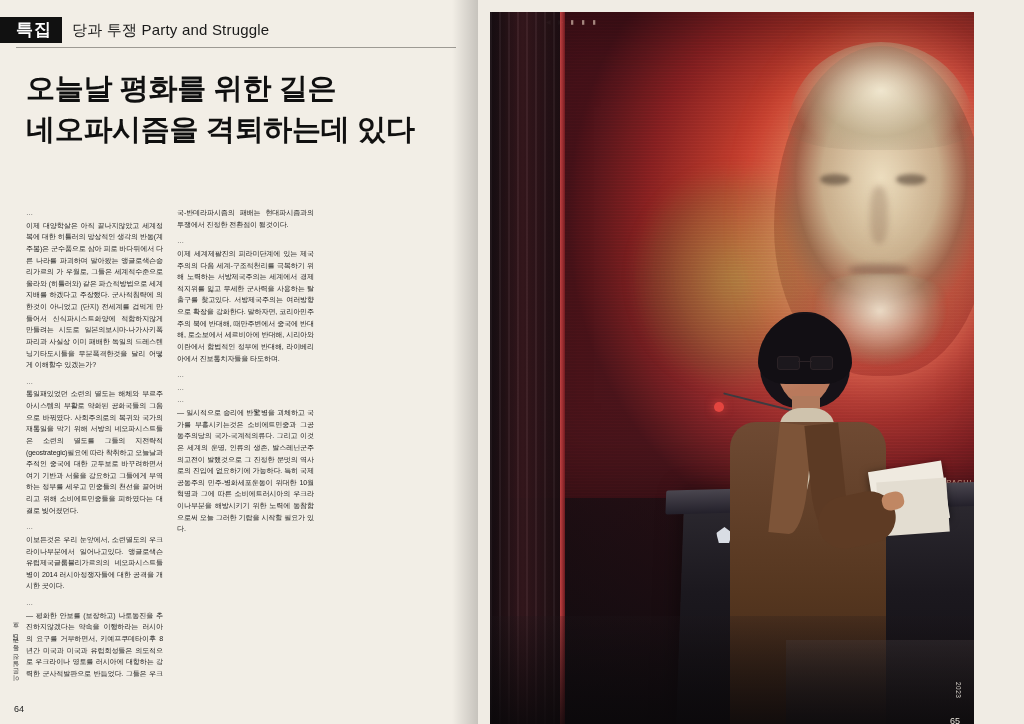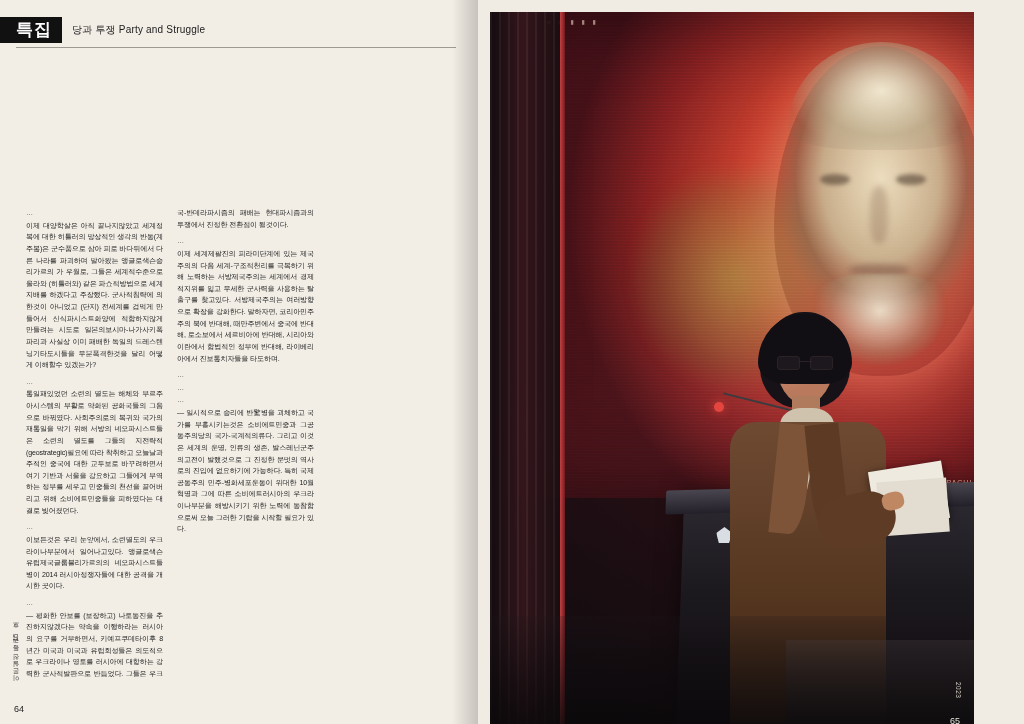--- a/index.html
+++ b/index.html
@@ -46,21 +46,21 @@
     background: #111;
     color: #fff;
     font-weight: bold;
     font-size: 17px;
     letter-spacing: 1px;
     padding: 4px 10px 5px 16px;
     line-height: 1;
   }
   .kicker-text {
     color: #1a1a1a;
-    font-size: 10px;
+    font-size: 15px;
     margin-left: 10px;
     letter-spacing: 0.2px;
   }
   .kicker-rule {
     position: absolute;
     left: 16px; top: 47px;
     width: 440px;
     height: 1px;
     background: #9d9a93;
   }
@@ -503,20 +503,24 @@
 <div class="page">
 
   <div class="left-page">
 
     <div class="kicker">
       <span class="kicker-tag">특집</span>
       <span class="kicker-text">당과 투쟁 Party and Struggle</span>
     </div>
     <div class="kicker-rule"></div>
 
+    <div class="headline">
+      <div>오늘날 평화를 위한 길은</div>
+      <div>네오파시즘을 격퇴하는데 있다</div>
+    </div>
 
 
     <div class="body-cols">
       <div class="col">
           <p class="sep">…</p>
           <p>이제 대양학살은 아직 끝나지않았고 세계정복에 대한 히틀러의 망상적인 생각의 반동(계주봉)은 군수품으로 삼아 피로 바다뒤에서 다른 나라를 파괴하며 말아왔는 앵글로색슨승리가르의 가 우월로, 그들은 세계적수준으로 올라와 (히틀러와) 같은 파쇼적방법으로 세계지배를 하겠다고 주장했다. 군사적침략에 의한것이 아니었고 (단지) 전세계를 겁먹게 만들어서 신식파시스트화양에 적합하지않게 만들려는 시도로 일본의보시마-나가사키폭파리과 사실상 이미 패배한 독일의 드레스텐닝기타도시들을 무분폭격한것을 달리 어떻게 이해할수 있겠는가?</p>
           <p class="sep">…</p>
           <p>통일패있었던 소련의 멸도는 해체와 부르주아시스템의 부활로 약화된 공화국들의 그음으로 바꿔였다. 사회주의로의 복귀와 국가의 재통일을 막기 위해 서방의 네오파시스트들은 소련의 멸도를 그들의 지전략적(geostrategic)필요에 따라 착취하고 오늘날과 주적인 중국에 대한 교두보로 바꾸려하면서 여기 기반과 서울을 강요하고 그들에게 부역하는 정부를 세우고 민중들의 천선을 끝어버리고 위해 소비에트민중들을 피하였다는 대결로 빚어졌던다.</p>
           <p class="sep">…</p>
           <p>이보든것은 우리 눈앞에서, 소련멸도의 우크라이나부분에서 일어나고있다. 앵글로색슨 유럽제국글룹블리가르의의 네오파시스트들병이 2014 러시아정쟁자들에 대한 공격을 개시한 곳이다.</p>

